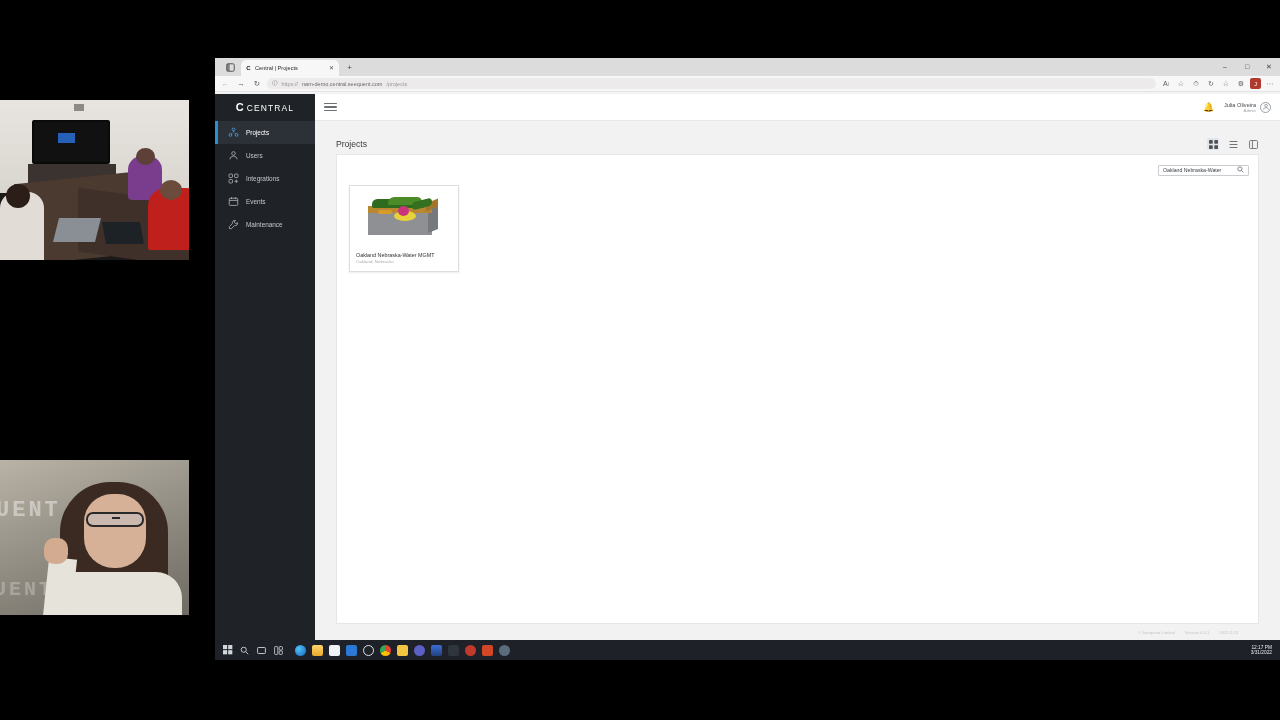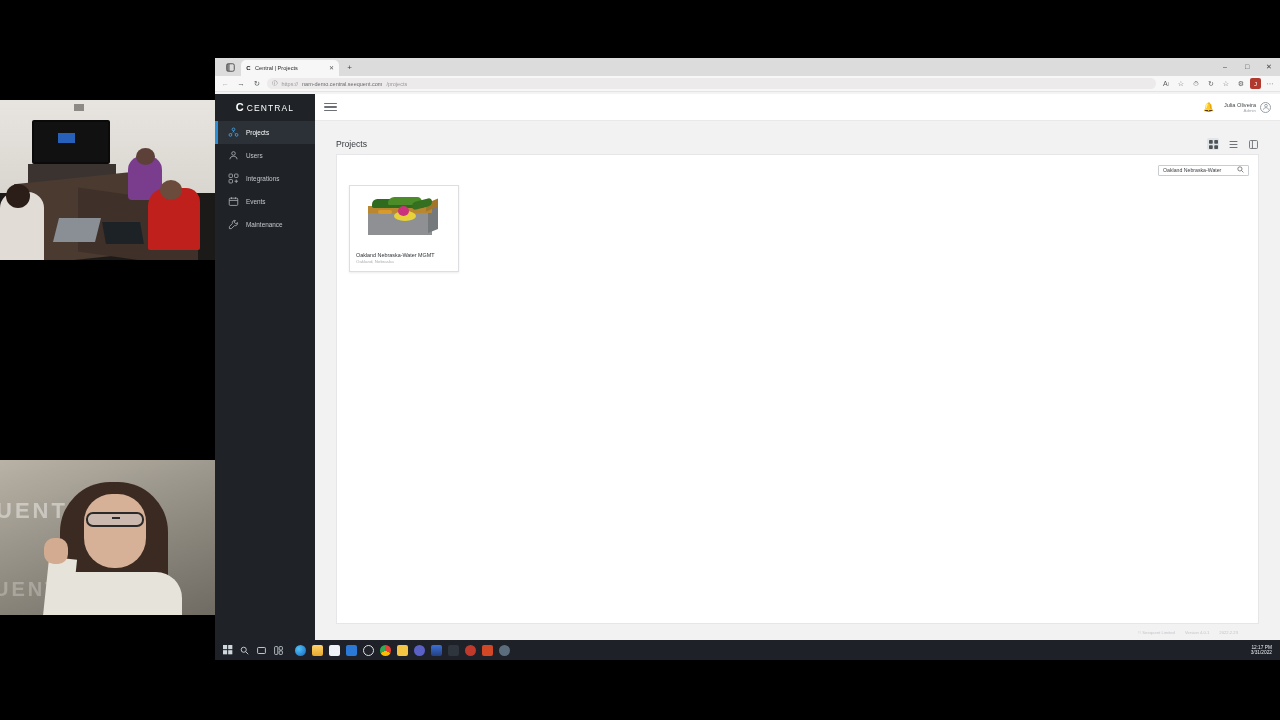--- a/index.html
+++ b/index.html
@@ -7,21 +7,21 @@
     width:1280px; height:720px; overflow:hidden;
     background:#000;
     font-family:"Liberation Sans", sans-serif;
   }
 
   
   #video-strip{
     position:absolute; left:0; top:0; width:215px; height:720px;
     background:#000;
   }
-  .video-tile{ position:absolute; left:0; width:215px; overflow:hidden; }
+  .video-tile{ position:absolute; left:0; width:189px; overflow:hidden;font-family:Liberation Mono, monospace; }
   #tile-room{ top:100px; height:160px; }
   #tile-person{ top:460px; height:155px; }
 
   
   .room{ position:absolute; inset:0; background:#cfc9c2; }
   .room .wall{ position:absolute; left:0; top:0; right:0; height:58%; background:linear-gradient(#e8e5e0,#d9d5cf); }
   .room .floorband{ position:absolute; left:0; bottom:0; right:0; height:42%; background:#1c1a19; }
   .room .tv{ position:absolute; left:32px; top:20px; width:78px; height:44px; background:#111; border:2px solid #0a0a0a; border-radius:2px;}
   .room .tvglow{ position:absolute; left:58px; top:33px; width:17px; height:10px; background:#2b6fd6; opacity:.85;}
   .room .tvstand{ position:absolute; left:28px; top:64px; width:88px; height:20px; background:#3a3330;}

